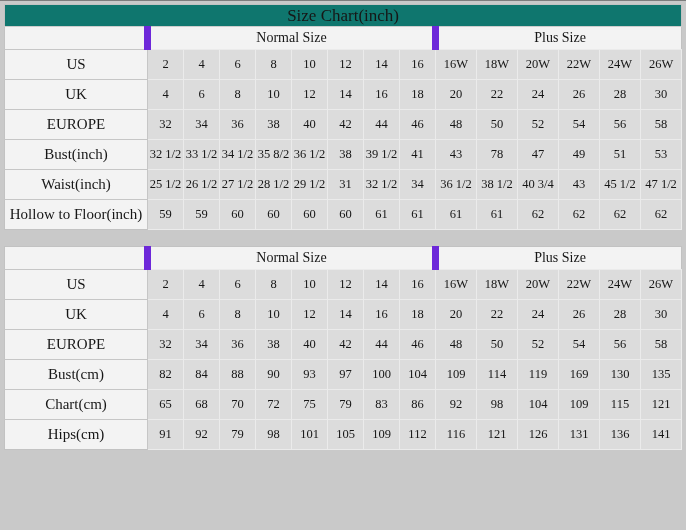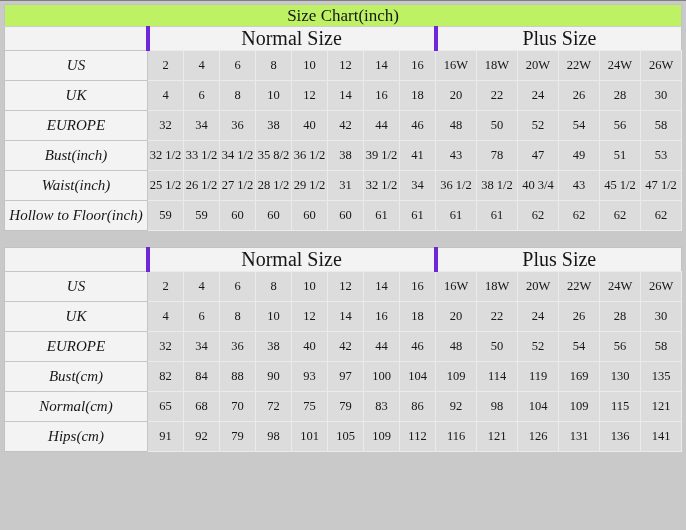--- a/index.html
+++ b/index.html
@@ -24,37 +24,36 @@
   col.col-label  { width: 143px; }
   col.col-normal { width: 36px; }
   col.col-plus   { width: 41px; }
 
   td { padding: 0; text-align: center; vertical-align: middle; }
 
   .title-cell {
     height: 21px;
     font-size: 17px;
     border-bottom: 1px solid #cdcdcd;
-    background: #bef264;
+    background: #0f766e;
   }
   .group-cell {
     height: 22px;
-    font-size: 20px;
+    font-size: 14px;
     background: #f3f3f3;
-    border-left: 4px solid #6d28d9;
+    border-left: 7px solid #6d28d9;
   }
   .corner-cell { background: #f3f3f3; }
 
   .label-cell {
     height: 29px;
     font-size: 15px;
     background: #f3f3f3;
     border-top: 1px solid #c6c6c6;
     border-right: 1px solid #c6c6c6;
-    font-style: italic;
   }
   .data-cell {
     height: 29px;
     font-size: 12.5px;
     background: #dcdcdc;
     border: 1px solid #ebebeb;
     white-space: nowrap;
   }
   .table-gap { height: 16px; }
 </style>
@@ -289,21 +288,21 @@
           <td class="data-cell">100</td>
           <td class="data-cell">104</td>
           <td class="data-cell">109</td>
           <td class="data-cell">114</td>
           <td class="data-cell">119</td>
           <td class="data-cell">169</td>
           <td class="data-cell">130</td>
           <td class="data-cell">135</td>
         </tr>
         <tr>
-          <td class="label-cell">Normal(cm)</td>
+          <td class="label-cell">Chart(cm)</td>
           <td class="data-cell">65</td>
           <td class="data-cell">68</td>
           <td class="data-cell">70</td>
           <td class="data-cell">72</td>
           <td class="data-cell">75</td>
           <td class="data-cell">79</td>
           <td class="data-cell">83</td>
           <td class="data-cell">86</td>
           <td class="data-cell">92</td>
           <td class="data-cell">98</td>

